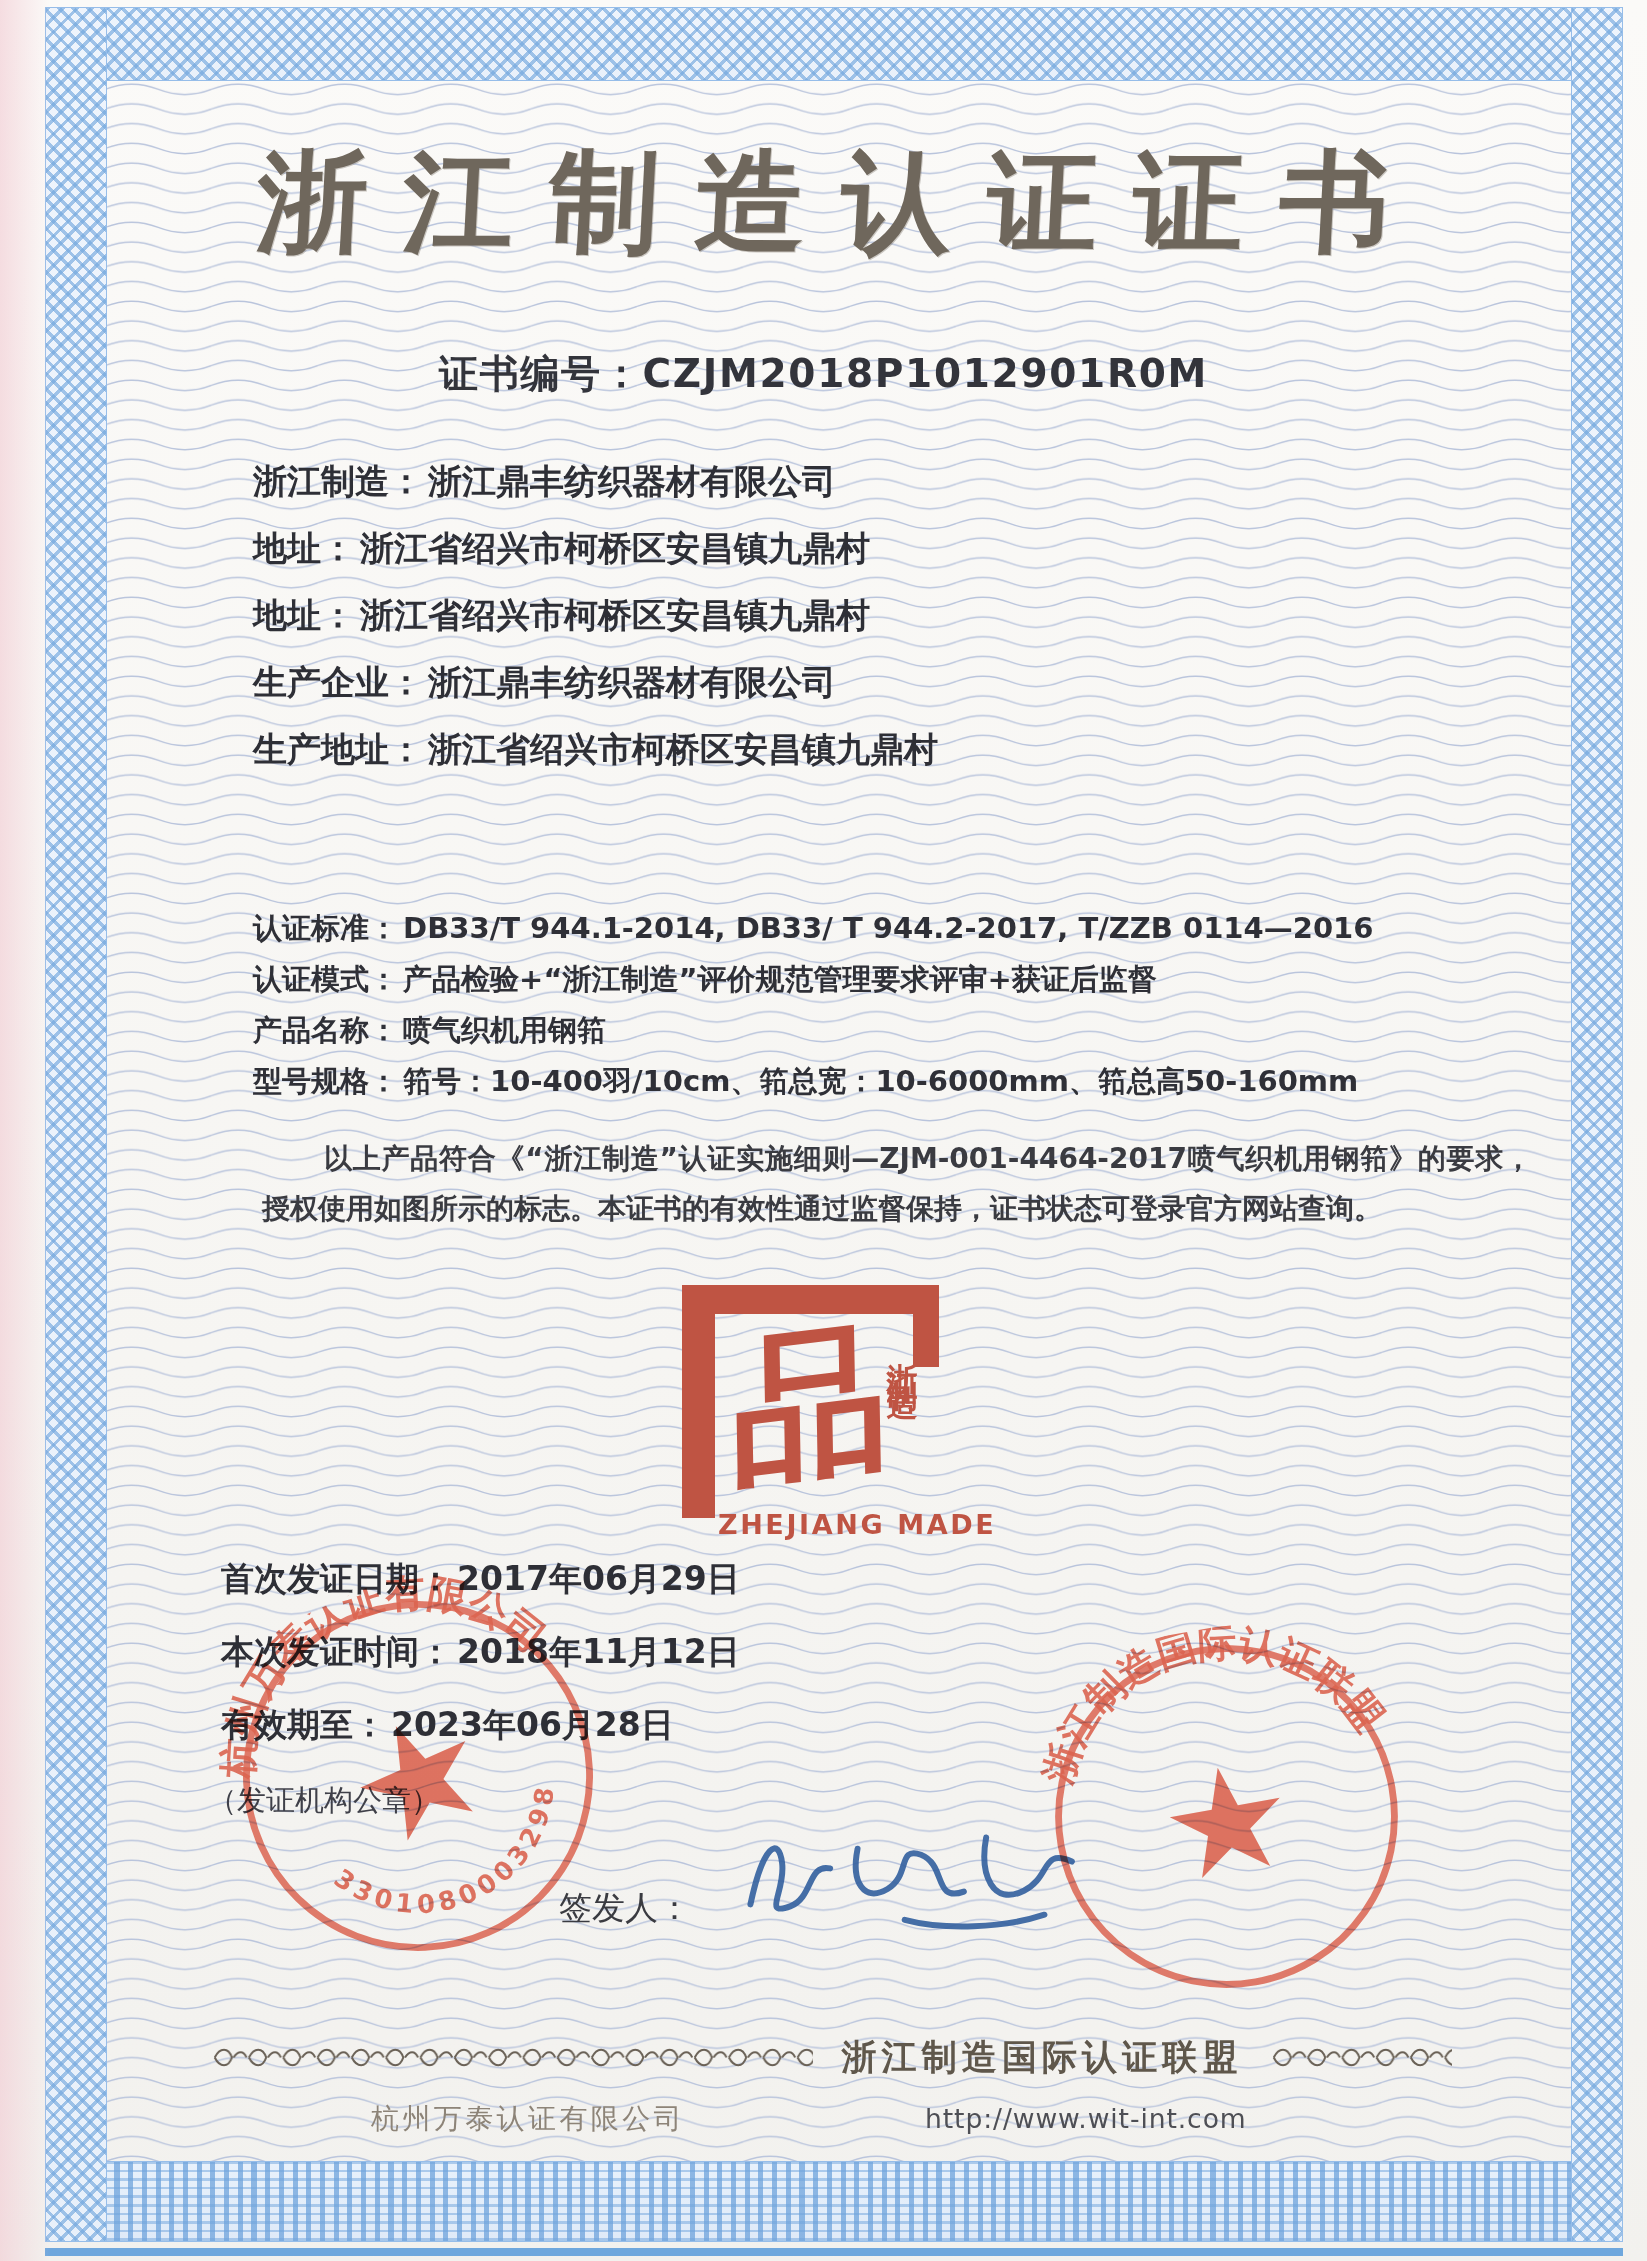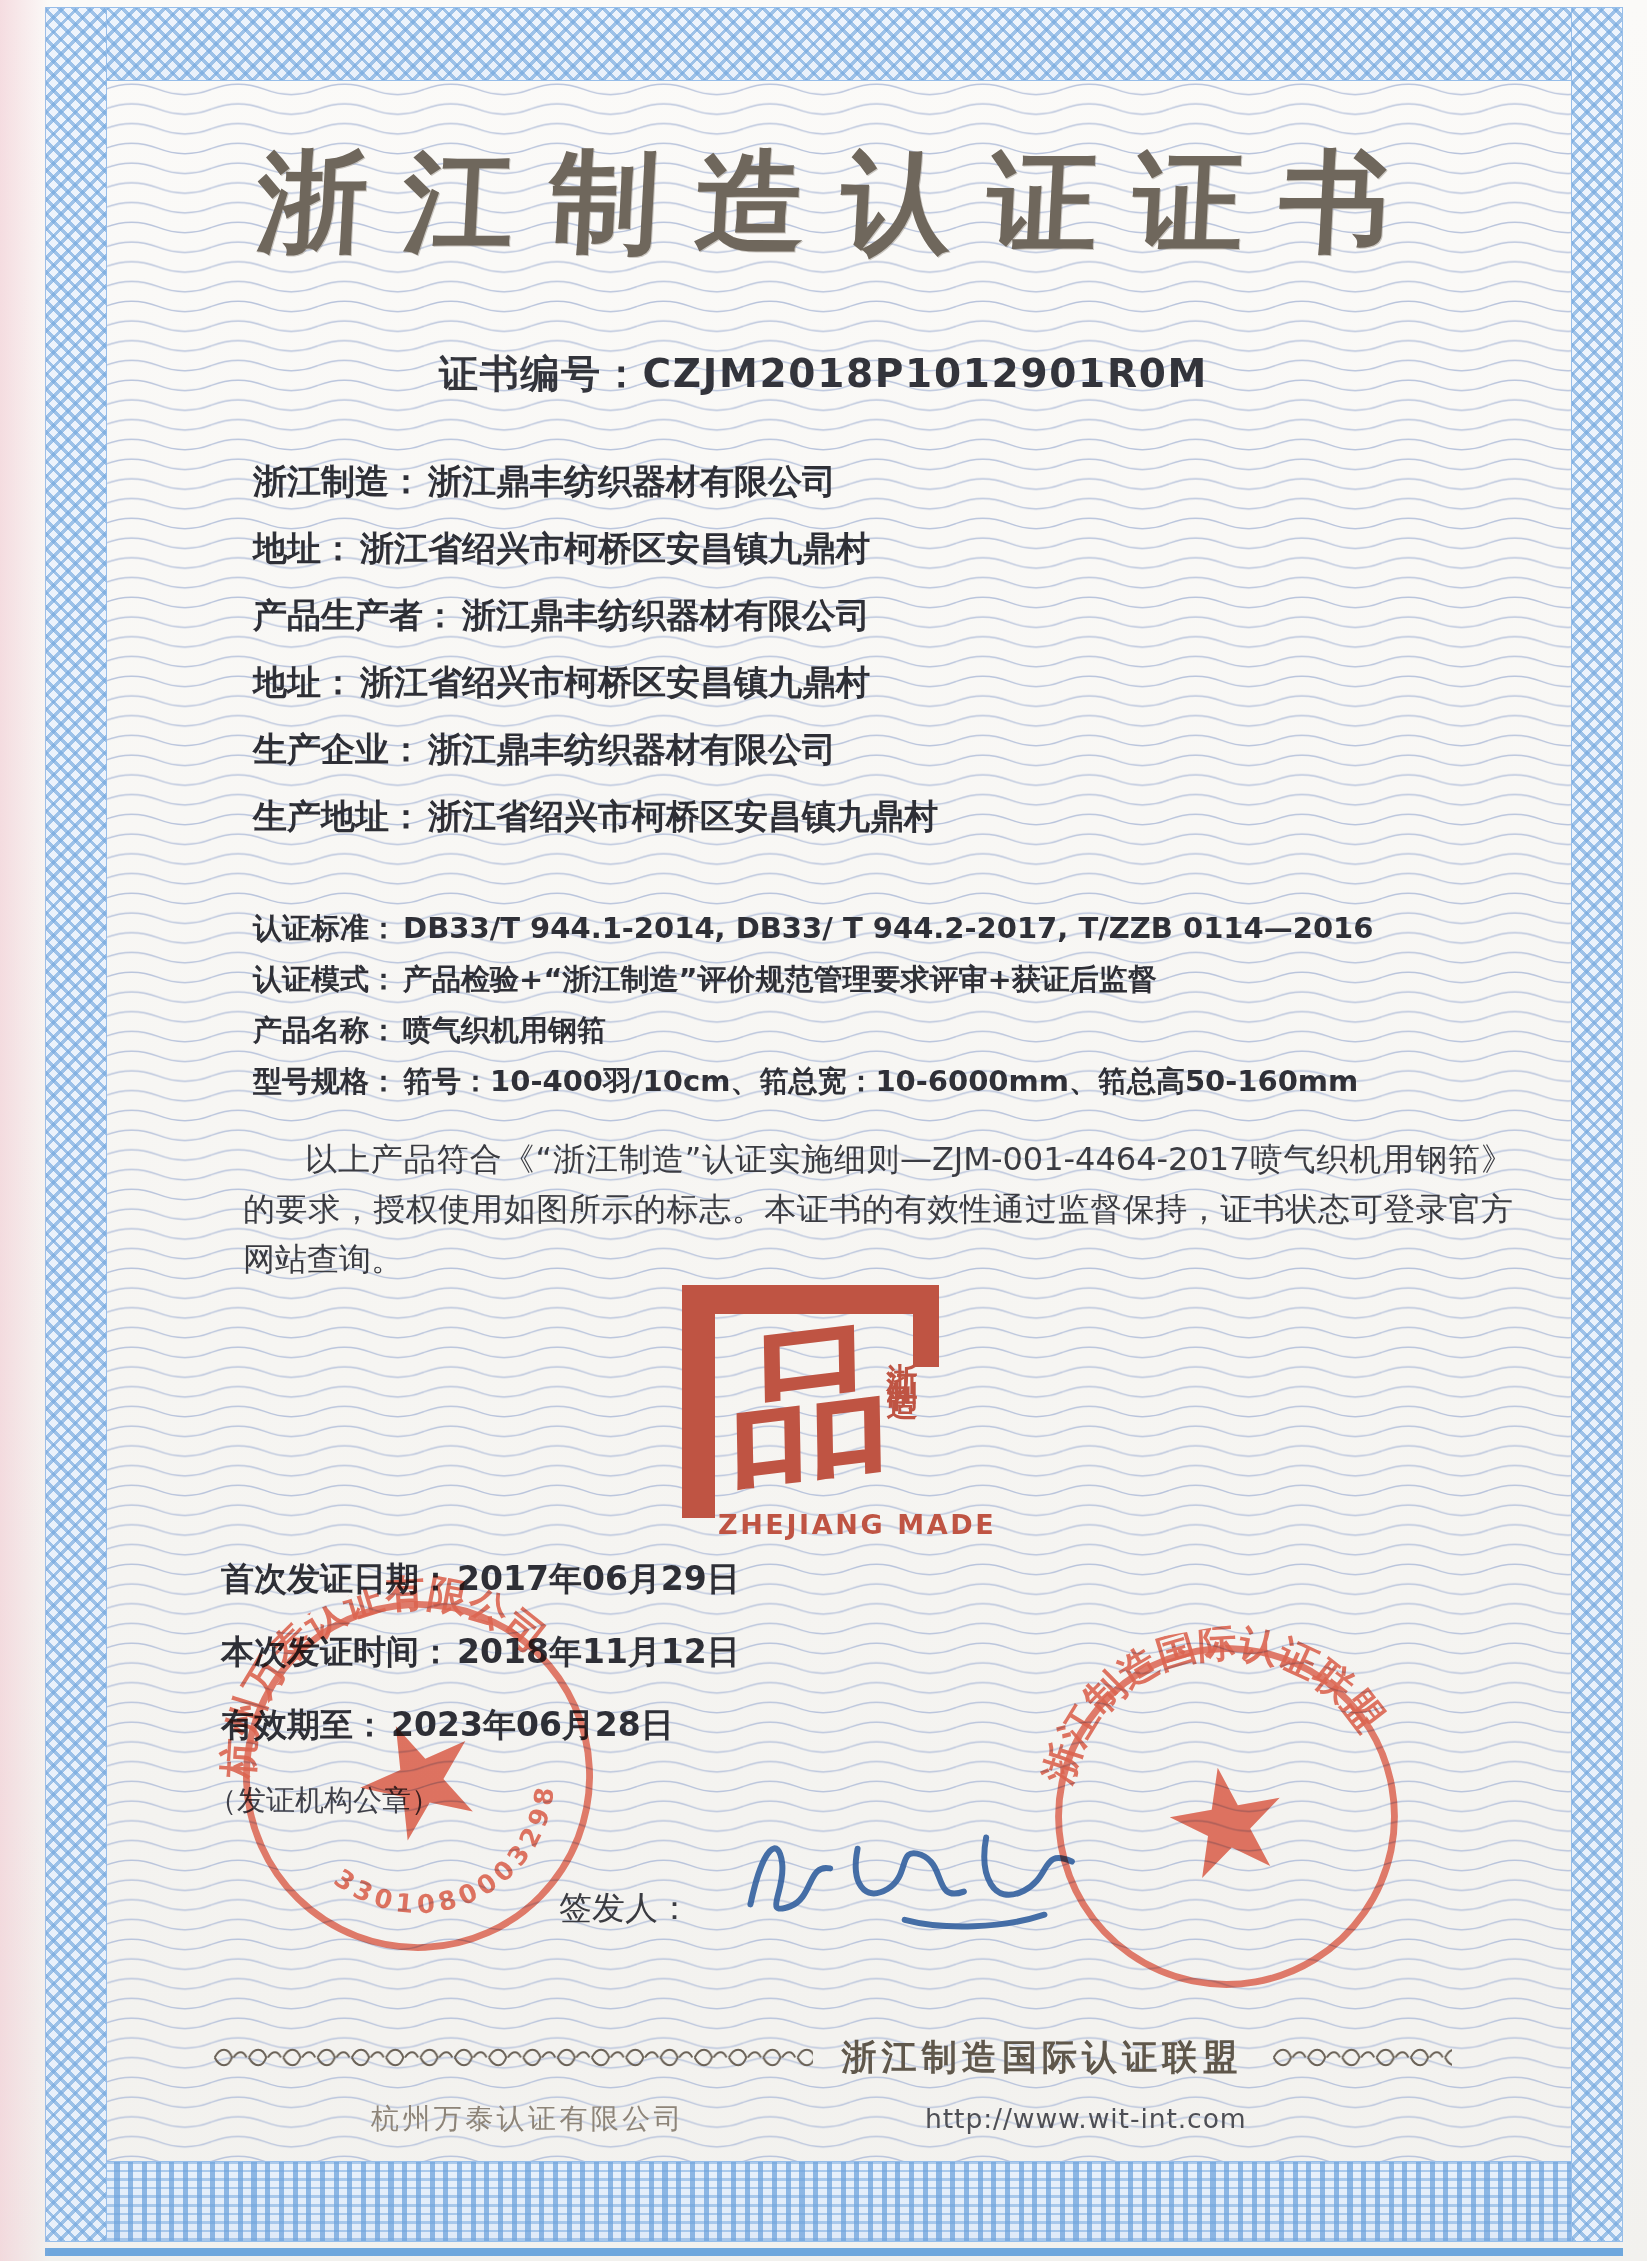--- a/index.html
+++ b/index.html
@@ -49,22 +49,22 @@
   .cert-no{
     left:0;right:0;top:347px;text-align:center;
     font-size:39px;font-weight:bold;color:#33343b;letter-spacing:1.7px;
   }
   .fields{left:253px;top:448px;}
   .fields .row{height:67px;line-height:67px;font-size:34px;font-weight:bold;color:#2e2f36;}
   .details{left:253px;top:887px;margin-top:16px;}
   .details .row{height:51px;line-height:51px;font-size:29px;font-weight:bold;color:#2f3037;}
   .row .lbl{margin-right:5.1px;}
   .statement{
-    left:243px;top:1134px;width:1270px;
-    font-size:32px;line-height:50px;color:#3a3b41;font-weight:400;
+    left:262px;top:1134px;width:1270px;
+    font-size:28px;line-height:50px;color:#3a3b41;font-weight:700;
     text-indent:62px;text-align:justify;
   }
   
   .logo{left:682px;top:1285px;width:257px;height:257px;color:#bf5443;}
   .logo .bar{position:absolute;background:#bf5443;}
   .logo .bar-left{left:0;top:0;width:33px;height:233px;}
   .logo .bar-top{left:0;top:0;height:29px;width:225px;}
   .logo .bar-corner-h{right:0;top:0;height:29px;width:53px;}
   .logo .bar-corner-v{right:0;top:0;width:26px;height:82px;}
   .logo .glyph{
@@ -126,21 +126,20 @@
 
   <div class="abs title">浙江制造认证证书</div>
 
   <div class="abs cert-no">
     <span>证书编号：</span><span>CZJM2018P1012901R0M</span>
   </div>
 
   <div class="abs fields">
     <div class="row"><span class="lbl">浙江制造：</span><span>浙江鼎丰纺织器材有限公司</span></div>
     <div class="row"><span class="lbl">地址：</span><span>浙江省绍兴市柯桥区安昌镇九鼎村</span></div>
-    <div class="row"><span class="lbl">产品生产者：</span><span>浙江鼎丰纺织器材有限公司</span></div>
     <div class="row"><span class="lbl">地址：</span><span>浙江省绍兴市柯桥区安昌镇九鼎村</span></div>
     <div class="row"><span class="lbl">生产企业：</span><span>浙江鼎丰纺织器材有限公司</span></div>
     <div class="row"><span class="lbl">生产地址：</span><span>浙江省绍兴市柯桥区安昌镇九鼎村</span></div>
   </div>
 
   <div class="abs details">
     <div class="row"><span class="lbl">认证标准：</span><span>DB33/T 944.1-2014, DB33/ T 944.2-2017, T/ZZB 0114—2016</span></div>
     <div class="row"><span class="lbl">认证模式：</span><span>产品检验+“浙江制造”评价规范管理要求评审+获证后监督</span></div>
     <div class="row"><span class="lbl">产品名称：</span><span>喷气织机用钢筘</span></div>
     <div class="row"><span class="lbl">型号规格：</span><span>筘号：10-400羽/10cm、筘总宽：10-6000mm、筘总高50-160mm</span></div>

